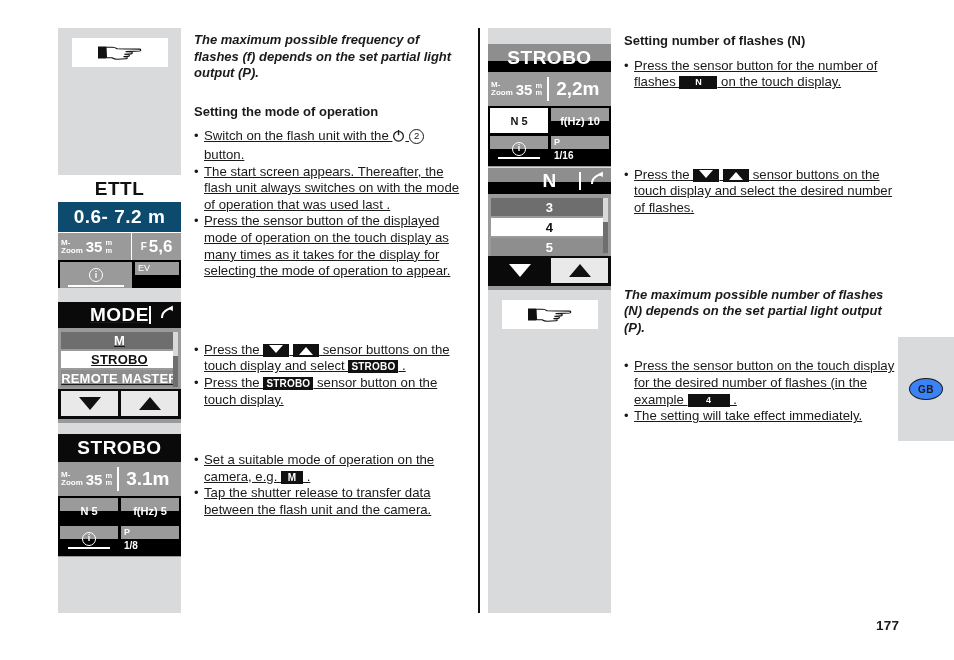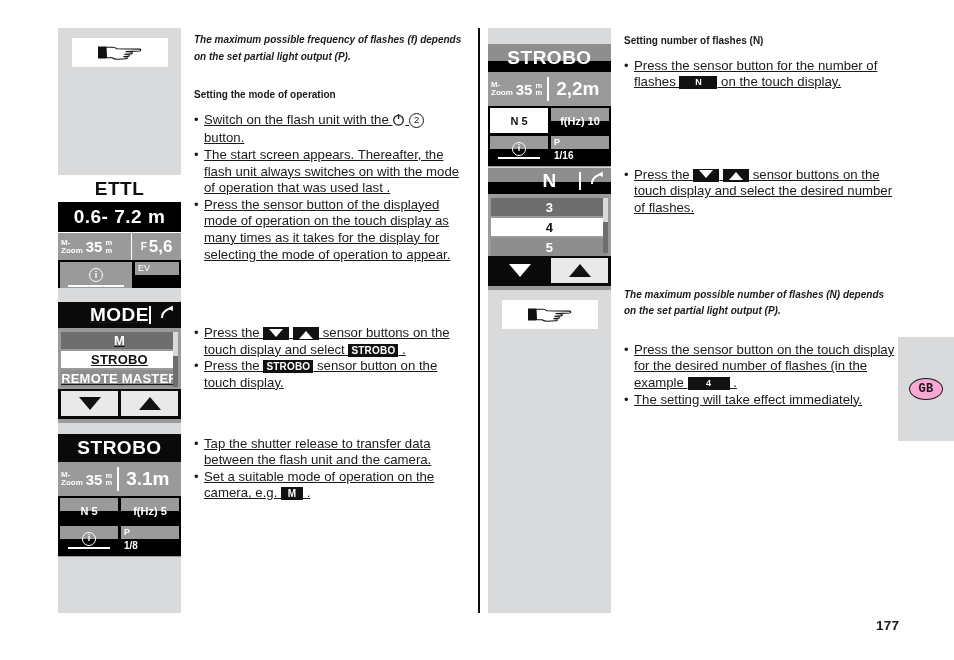--- a/index.html
+++ b/index.html
@@ -33,23 +33,22 @@
   }
 
   #lang-tab{
     position:absolute;left:898px;top:337px;width:56px;height:104px;
     background:#d9dadb;
   }
   #lang-badge{
     position:absolute;left:50%;top:50%;transform:translate(-50%,-50%);
     width:32px;height:20px;border:1.6px solid #1a1a1a;border-radius:50%;
     display:flex;align-items:center;justify-content:center;
-    font-size:12px;font-weight:bold;letter-spacing:.4px;color:#1a1a1a;
-    background:#f9a8d4;
-    font-family:Liberation Mono, monospace;
+    font-size:10px;font-weight:bold;letter-spacing:.4px;color:#1a1a1a;
+    background:#3b82f6;
   }
 
   
   .hand-box{
     position:absolute;background:#ffffff;
     display:flex;align-items:center;justify-content:center;
   }
   #hand1{left:72px;top:38px;width:96px;height:29px;}
   #hand2{left:502px;top:300px;width:96px;height:29px;}
   .hand-svg{display:block;}
@@ -59,21 +58,21 @@
   .lcd *{box-sizing:border-box;}
 
   
   #lcd-ettl{left:58px;top:175px;width:123px;height:113px;background:#9a9a9a;}
   #lcd-ettl .title{
     height:27px;background:#ffffff;color:#111;
     display:flex;align-items:center;justify-content:center;
     font-size:19px;font-weight:bold;letter-spacing:.5px;
   }
   #lcd-ettl .dist{
-    height:30px;background:#000000;color:#fff;
+    height:30px;background:#0c4a6e;color:#fff;
     display:flex;align-items:center;justify-content:center;
     font-size:19px;font-weight:bold;letter-spacing:.5px;
   }
   #lcd-ettl .zoomrow{
     height:28px;display:flex;border-top:1.5px solid #fff;background:#9a9a9a;
   }
   #lcd-ettl .zoombox{
     flex:0 0 74px;display:flex;align-items:center;gap:3px;padding-left:3px;
     color:#fff;border-right:1.5px solid #fff;
   }
@@ -171,21 +170,21 @@
   #lcd-n .hdr .band{position:absolute;left:0;right:0;bottom:0;height:12px;background:#000;}
   #lcd-n .hdr .htxt,#lcd-n .hdr .hsep,#lcd-n .hdr .hback{z-index:2;}
   #lcd-n .listwrap{height:62px;}
   #lcd-n .litem{height:18px;}
 
   
   .textcol{position:absolute;}
   #text1{left:194px;top:32px;width:272px;}
   #text2{left:624px;top:33px;width:272px;}
 
-  .para{font-size:10px;line-height:16.6px;color:#1a1a1a;margin:0;}
+  .para{font-size:13px;line-height:16.6px;color:#1a1a1a;margin:0;}
   .para.italic{font-style:italic;font-weight:bold;}
   .para.head{font-weight:bold;}
   .bullets{margin:0;padding:0;list-style:none;}
   .bullets li{
     position:relative;padding-left:10px;font-size:13.2px;line-height:16.6px;
     margin-bottom:0px;
     text-decoration:underline;
   }
   .bullets li:before{
     content:"\2022";position:absolute;left:0;top:0;font-size:13px;
@@ -446,24 +445,24 @@
       <li>
         <span>Press the </span><span class="inl-tri down"></span>&nbsp;<span class="inl-tri up"></span><span> sensor buttons on the touch display and select </span><span class="badge strobo">STROBO</span><span> .</span>
       </li>
       <li>
         <span>Press the </span><span class="badge strobo">STROBO</span><span> sensor button on the touch display.</span>
       </li>
     </ul>
     <div class="gap-xl"></div>
     <ul class="bullets">
       <li>
+        <span>Set a suitable mode of operation on the camera, e.g. </span><span class="badge m">M</span><span> .</span>
+      </li>
+      <li>
         <span>Tap the shutter release to transfer data between the flash unit and the camera.</span>
-      </li>
-      <li>
-        <span>Set a suitable mode of operation on the camera, e.g. </span><span class="badge m">M</span><span> .</span>
       </li>
     </ul>
   </div>
 
   <div class="textcol" id="text2">
     <p class="para head">Setting number of flashes (N)</p>
     <div class="gap-s"></div>
     <ul class="bullets">
       <li>
         <span>Press the sensor button for the number of flashes </span><span class="badge n">N</span><span> on the touch display.</span>

